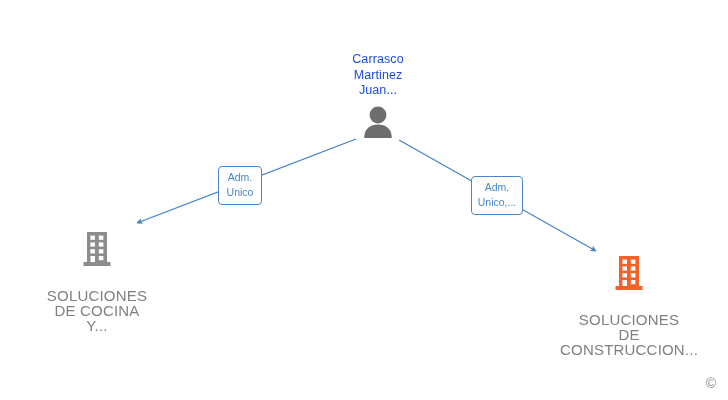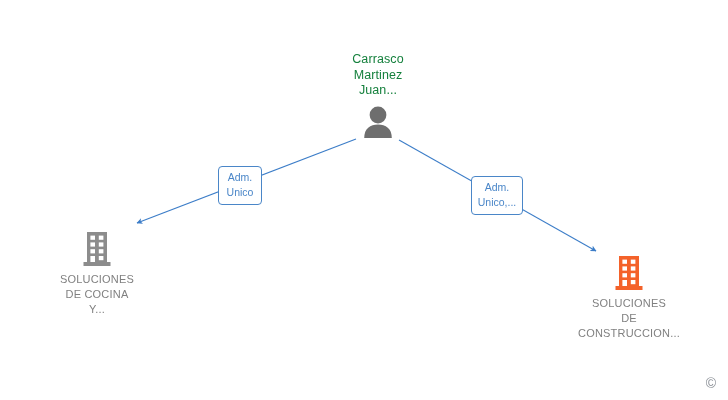--- a/index.html
+++ b/index.html
@@ -29,21 +29,21 @@
   .person-node {
     position: absolute;
     left: 310px;
     top: 52px;
     width: 136px;
     text-align: center;
   }
   .person-label {
     font-size: 12.5px;
     line-height: 15.5px;
-    color: #15803d;
+    color: #1d4ed8;
     letter-spacing: 0.1px;
     white-space: pre-line;
   }
   .person-icon {
     margin: 7px auto 0 auto;
     width: 36px;
     height: 32px;
     display: block;
   }
 
@@ -55,22 +55,22 @@
   }
   .company-node.left  { left: 22px;  top: 232px; }
   .company-node.right { left: 554px; top: 256px; }
   .building-icon {
     display: block;
     margin: 0 auto;
     width: 30px;
     height: 34px;
   }
   .company-label {
-    margin-top: 6px;
-    font-size: 11px;
+    margin-top: 22px;
+    font-size: 15px;
     line-height: 15px;
     color: #808080;
     letter-spacing: 0.2px;
     white-space: pre-line;
   }
 
   
   .rel-box {
     position: absolute;
     box-sizing: border-box;

